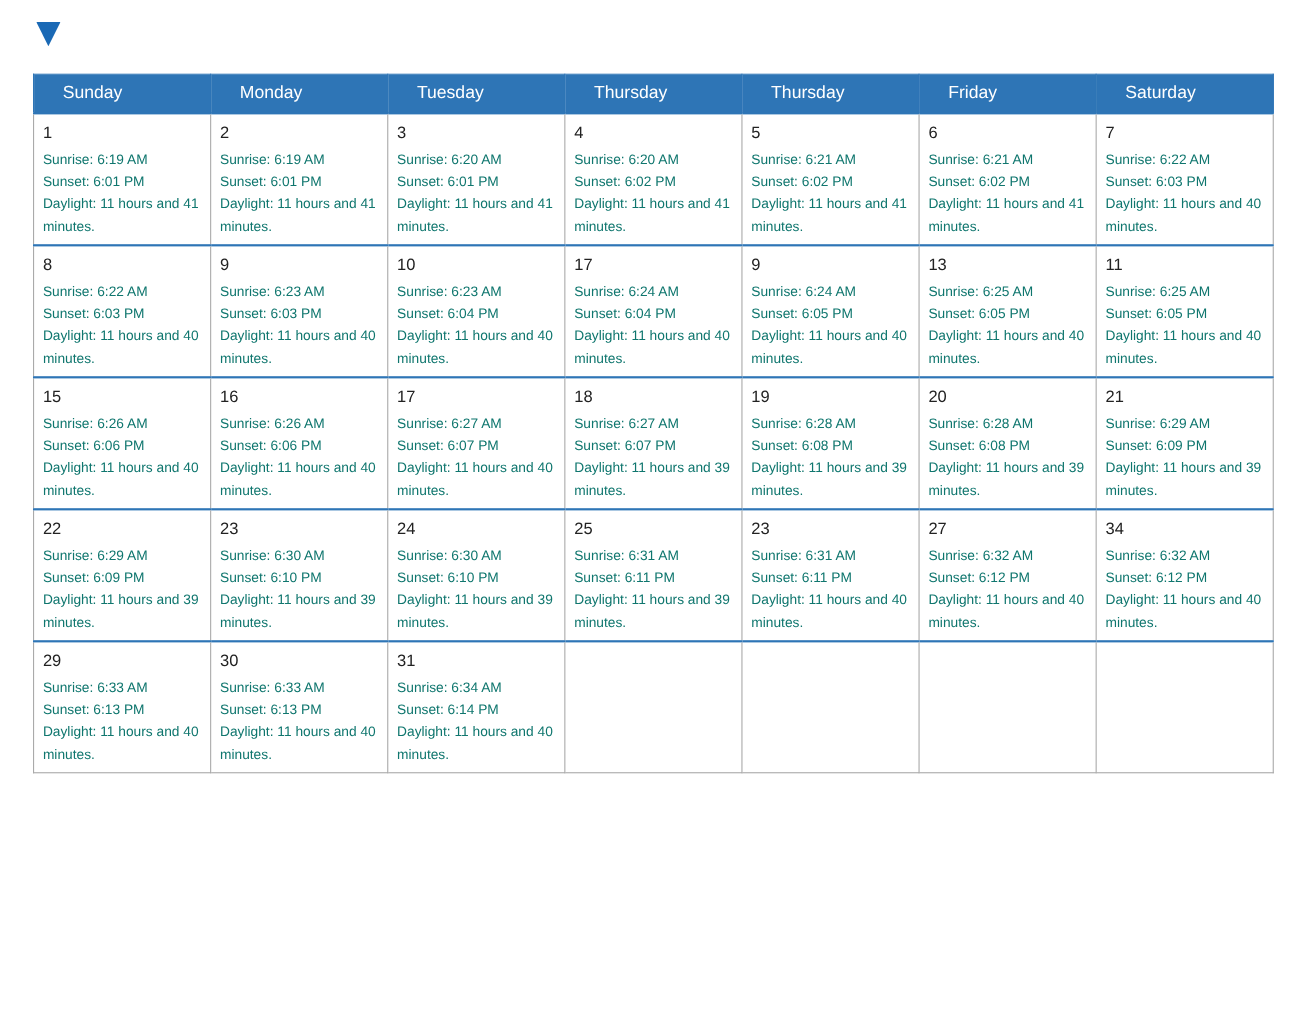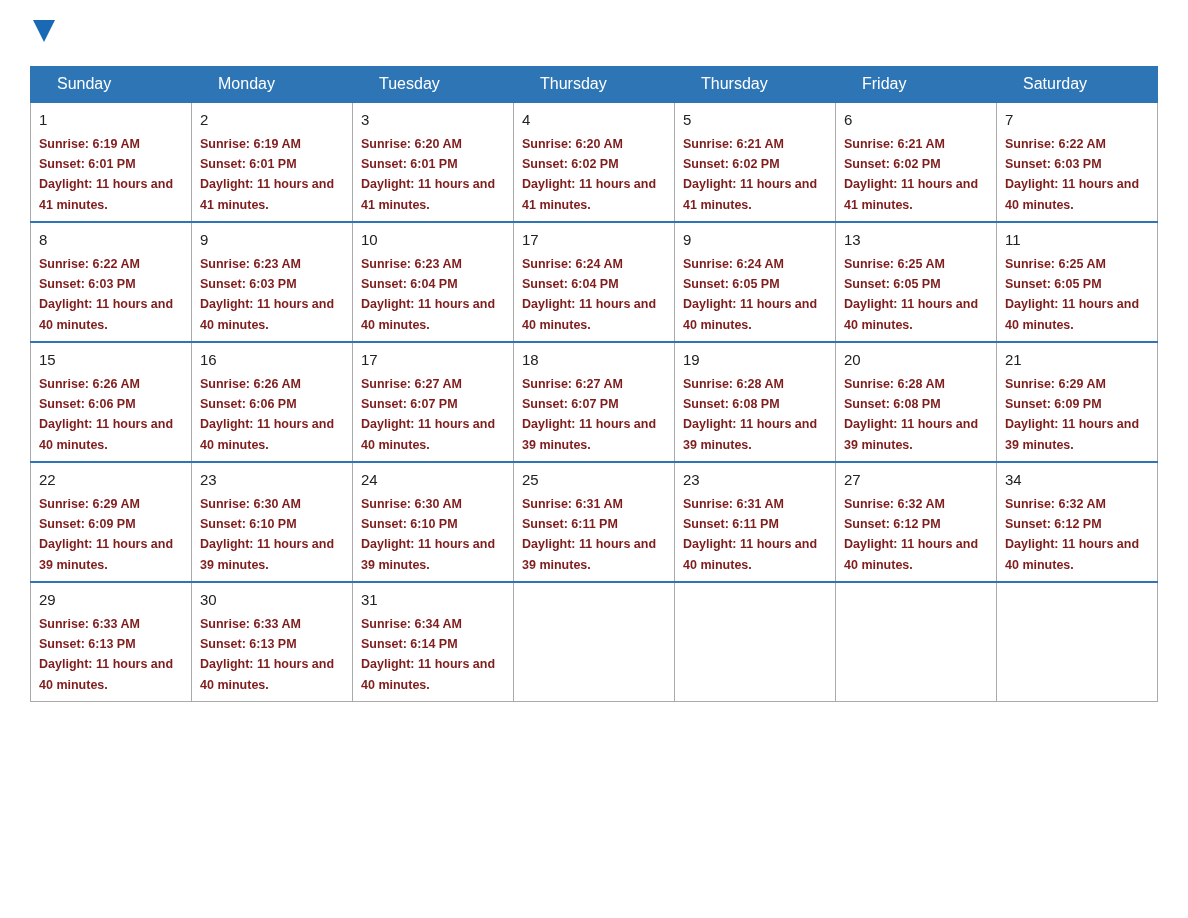--- a/index.html
+++ b/index.html
@@ -75,23 +75,22 @@
     }
     .day-number {
       font-size: 15px;
       font-weight: normal;
       color: #222;
       display: block;
       margin-bottom: 2px;
     }
     .day-info {
       font-size: 12.5px;
-      color: #7f1d1d;
+      color: #0f766e;
       line-height: 1.55;
-      font-weight: bold;
     }
     
     .week-row td {
       border-top: 2px solid #2e75b6;
     }
     .calendar thead tr th {
       border: 1px solid #2e75b6;
       padding-left: 26px;
     }
   </style>

